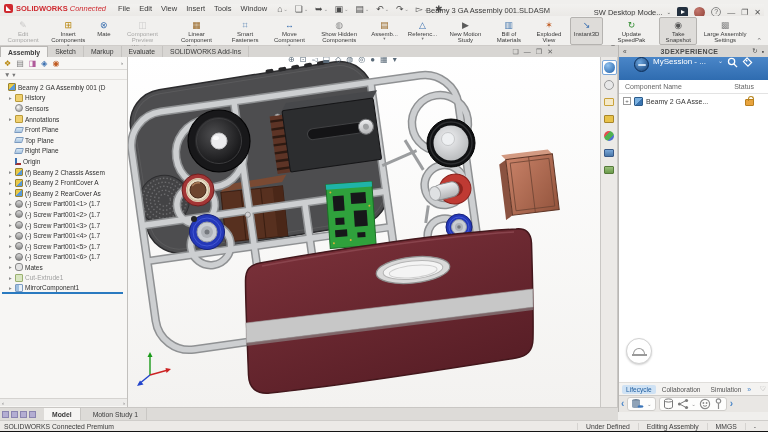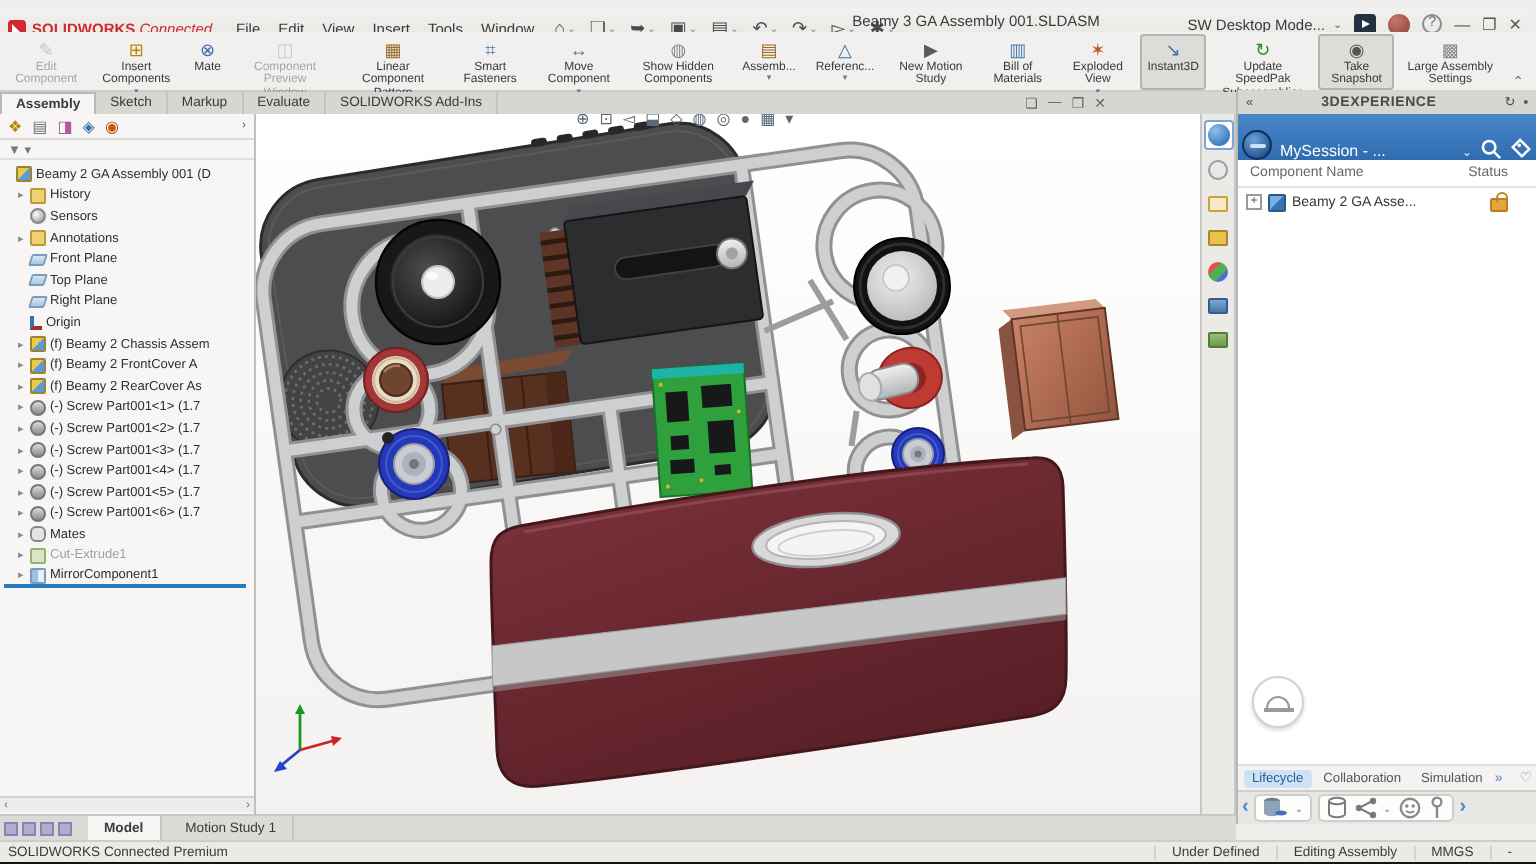--- a/index.html
+++ b/index.html
@@ -1,21 +1,21 @@
 <!DOCTYPE html>
 <html><head>
 <meta charset="utf-8">
 <style>
   *{margin:0;padding:0;box-sizing:border-box}
   html,body{width:768px;height:432px;overflow:hidden}
   body{font-family:"Liberation Sans",sans-serif;background:#e8e6e3;color:#333}
   #app{position:relative;width:768px;height:432px;background:#f0efed;overflow:hidden}
 
   
-  #titlebar{position:absolute;left:0;top:4px;width:764px;height:16px;background:linear-gradient(#f2f1ef,#e9e7e4);display:flex;align-items:flex-end;font-size:7.5px;border-bottom:1px solid #d8d6d3}
+  #titlebar{position:absolute;left:0;top:4px;width:764px;height:16px;background:linear-gradient(#f2f1ef,#e9e7e4);display:flex;align-items:flex-start;font-size:7.5px;border-bottom:1px solid #d8d6d3}
   .logo-mark{width:9px;height:9px;background:#cf2a30;border-radius:2px;margin:0 3px 0 4px;position:relative;flex:none}
   .logo-mark::after{content:"";position:absolute;left:2px;top:2px;border-left:5px solid #fff;border-top:5px solid transparent}
   .brand{color:#cf2a30;white-space:nowrap}
   .brand b{font-weight:bold}
   .brand i{font-style:italic}
   #menus{display:flex;gap:9px;margin-left:12px;color:#3a3a3a}
   .menu-item{cursor:default;white-space:nowrap}
   #qat{display:flex;gap:7px;margin-left:10px;color:#4a4a4a;font-size:9px;align-items:center}
   .qat-btn{display:flex;align-items:center;gap:1px}
   .qat-btn .dd{font-size:5px;color:#888}
@@ -106,21 +106,21 @@
   .ts-btn[data-icon="design-library"] .ts-glyph{background:#f5e9c8;border:1px solid #c9a23a}
   .ts-btn[data-icon="toolbox"] .ts-glyph{background:#e8c24a;border:1px solid #a8862a}
   .ts-btn[data-icon="appearances"] .ts-glyph{width:10px;height:10px;border-radius:50%;background:linear-gradient(135deg,#e05050 0 33%,#50b050 33% 66%,#5070d0 66% 100%)}
   .ts-btn[data-icon="custom-properties"] .ts-glyph{background:linear-gradient(#7aa7d8,#4a77a8);border:1px solid #3a5a88}
   .ts-btn[data-icon="file-explorer"] .ts-glyph{background:linear-gradient(#9ac07a,#6a9a4a);border:1px solid #567a3a}
 
   
   #rpanel{position:absolute;left:618px;top:45px;width:150px;height:367px;background:#fff;border-left:1px solid #b9b7b4}
   #rp-header{height:12px;background:#d8d6d3;display:flex;align-items:center;padding:0 4px;font-size:6.5px;color:#4a4a4a}
   #rp-header .title{flex:1;text-align:center;font-weight:bold;font-size:7px;letter-spacing:.3px}
-  #rp-session{height:23px;background:linear-gradient(#4a86c8,#2f6cb0);display:flex;align-items:flex-end;padding:0 2px;gap:4px}
+  #rp-session{height:23px;background:linear-gradient(#4a86c8,#2f6cb0);display:flex;align-items:flex-start;padding:0 15px;gap:4px}
   .compass{width:15px;height:15px;border-radius:50%;background:radial-gradient(circle at 38% 32%,#6aa4dd,#123d73);border:1px solid #0e2f59;position:relative;flex:none}
   .compass::after{content:"";position:absolute;left:3px;top:6px;width:8px;height:2px;background:#cfe2f5;border-radius:1px}
   #rp-session .sess-label{color:#fff;font-size:8px;white-space:nowrap;overflow:hidden;flex:1}
   #rp-session .dd{color:#dce9f7;font-size:6px}
   .rp-ico{width:11px;height:11px;flex:none}
   #rp-cols{height:14px;display:flex;align-items:center;font-size:7px;color:#666;border-bottom:1px solid #e3e3e3;padding:0 6px}
   #rp-cols .c2{margin-left:auto;margin-right:8px}
   #rp-row{height:14px;display:flex;align-items:center;padding:0 4px;font-size:7px;color:#333;gap:3px}
   .expander{width:8px;height:8px;border:1px solid #9a9a9a;background:#fff;font-size:6px;line-height:6px;text-align:center;color:#555;flex:none}
   .cube-ico{width:9px;height:9px;background:linear-gradient(135deg,#7ab0e0 50%,#3a74b0 50%);border:1px solid #2a5a8a;border-radius:1px;flex:none}

